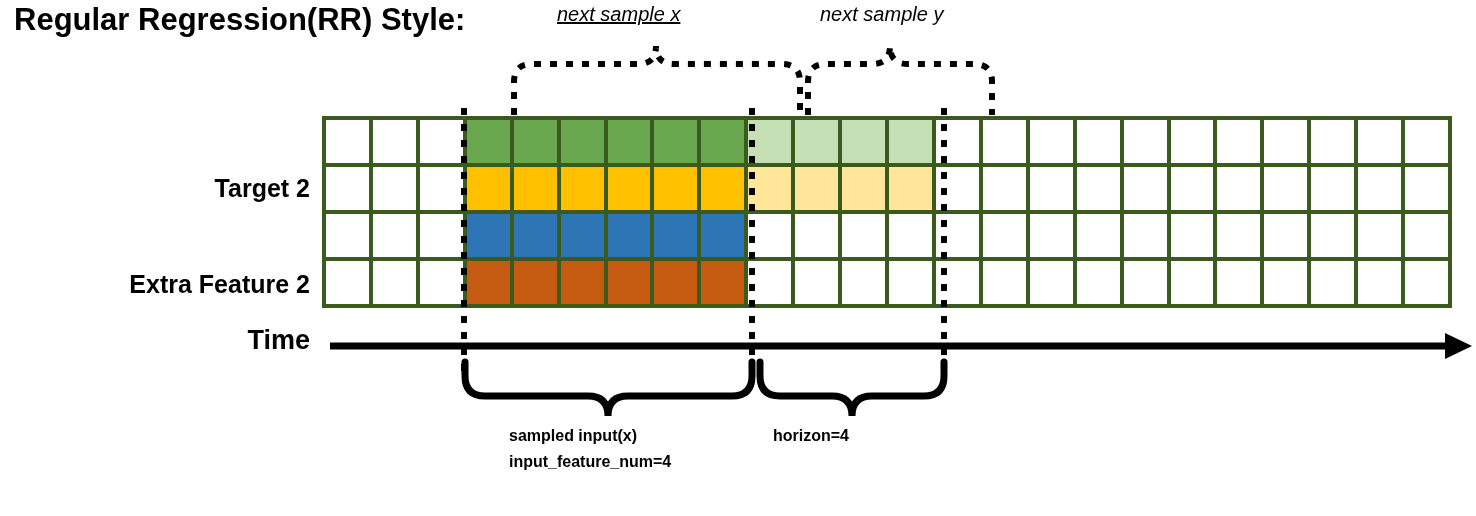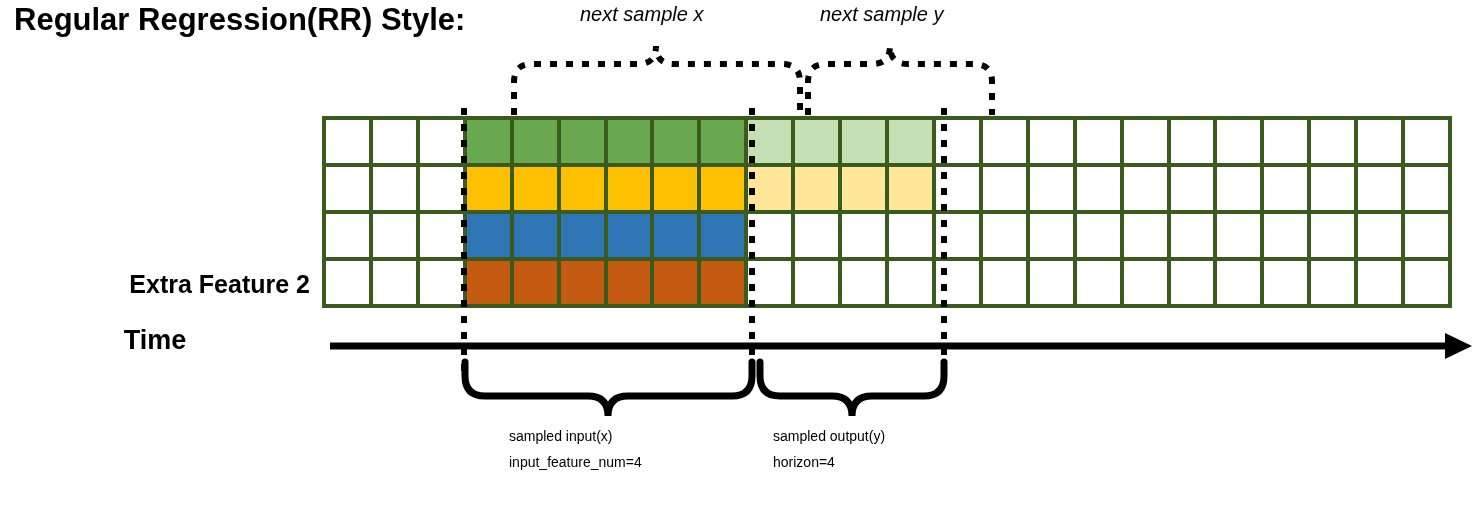--- a/index.html
+++ b/index.html
@@ -28,41 +28,42 @@
         gap:4px;padding:4px;box-sizing:border-box;}
   .cell{background:#ffffff;}
   .c-green{background:#6aa84f;}
   .c-greenlt{background:#c5e0b4;}
   .c-gold{background:#ffc000;}
   .c-goldlt{background:#ffe699;}
   .c-blue{background:#2e75b6;}
   .c-orange{background:#c55a11;}
 
   
-  #time-label{left:0;top:325px;width:310px;text-align:center;
+  #time-label{left:0;top:325px;width:310px;text-align:right;
               font-size:27px;font-weight:700;}
 
   
   .ann-top{font-size:20px;font-style:italic;font-weight:500;white-space:nowrap;}
-  #ann-x{left:580px;top:3px;}
+  #ann-x{left:557px;top:3px;text-decoration:underline;}
   #ann-y{left:820px;top:3px;}
 
-  .caption{font-size:14px;font-weight:400;line-height:26px;white-space:nowrap;}
+  .caption{font-size:16px;font-weight:700;line-height:26px;white-space:nowrap;}
   #cap-in{left:509px;top:423px;}
   #cap-out{left:773px;top:423px;}
 
   
   #overlay{left:0;top:0;width:1476px;height:516px;pointer-events:none;}
 </style>
 </head>
 <body>
 
 <div class="abs" id="title">Regular Regression(RR) Style:</div>
 
 <div class="abs" id="labels">
+  <div class="row-label" style="top:48px">Target 2</div>
   <div class="row-label" style="top:144px">Extra Feature 2</div>
 </div>
 
 <div class="abs" id="grid" style="grid-template-columns: repeat(24, 1fr); grid-template-rows: repeat(4, 1fr); background: rgb(58, 90, 30);">
     <div class="cell"></div>
     <div class="cell"></div>
     <div class="cell"></div>
     <div class="cell c-green"></div>
     <div class="cell c-green"></div>
     <div class="cell c-green"></div>
@@ -161,21 +162,20 @@
 <div class="abs" id="time-label">Time</div>
 
 <div class="abs ann-top" id="ann-x">next sample x</div>
 <div class="abs ann-top" id="ann-y">next sample y</div>
 
 <div class="abs caption" id="cap-in">
   <div>sampled input(x)</div>
   <div>input_feature_num=4</div>
 </div>
 <div class="abs caption" id="cap-out">
-  <div>sampled output(y)</div>
   <div>horizon=4</div>
 </div>
 
 <svg class="abs" id="overlay" viewBox="0 0 1476 516">
 
   <g>
     <line x1="330" y1="346" x2="1452" y2="346" stroke="#000" stroke-width="7"></line>
     <polygon points="1445,333 1472,346 1445,359" fill="#000"></polygon>
   </g>
 

